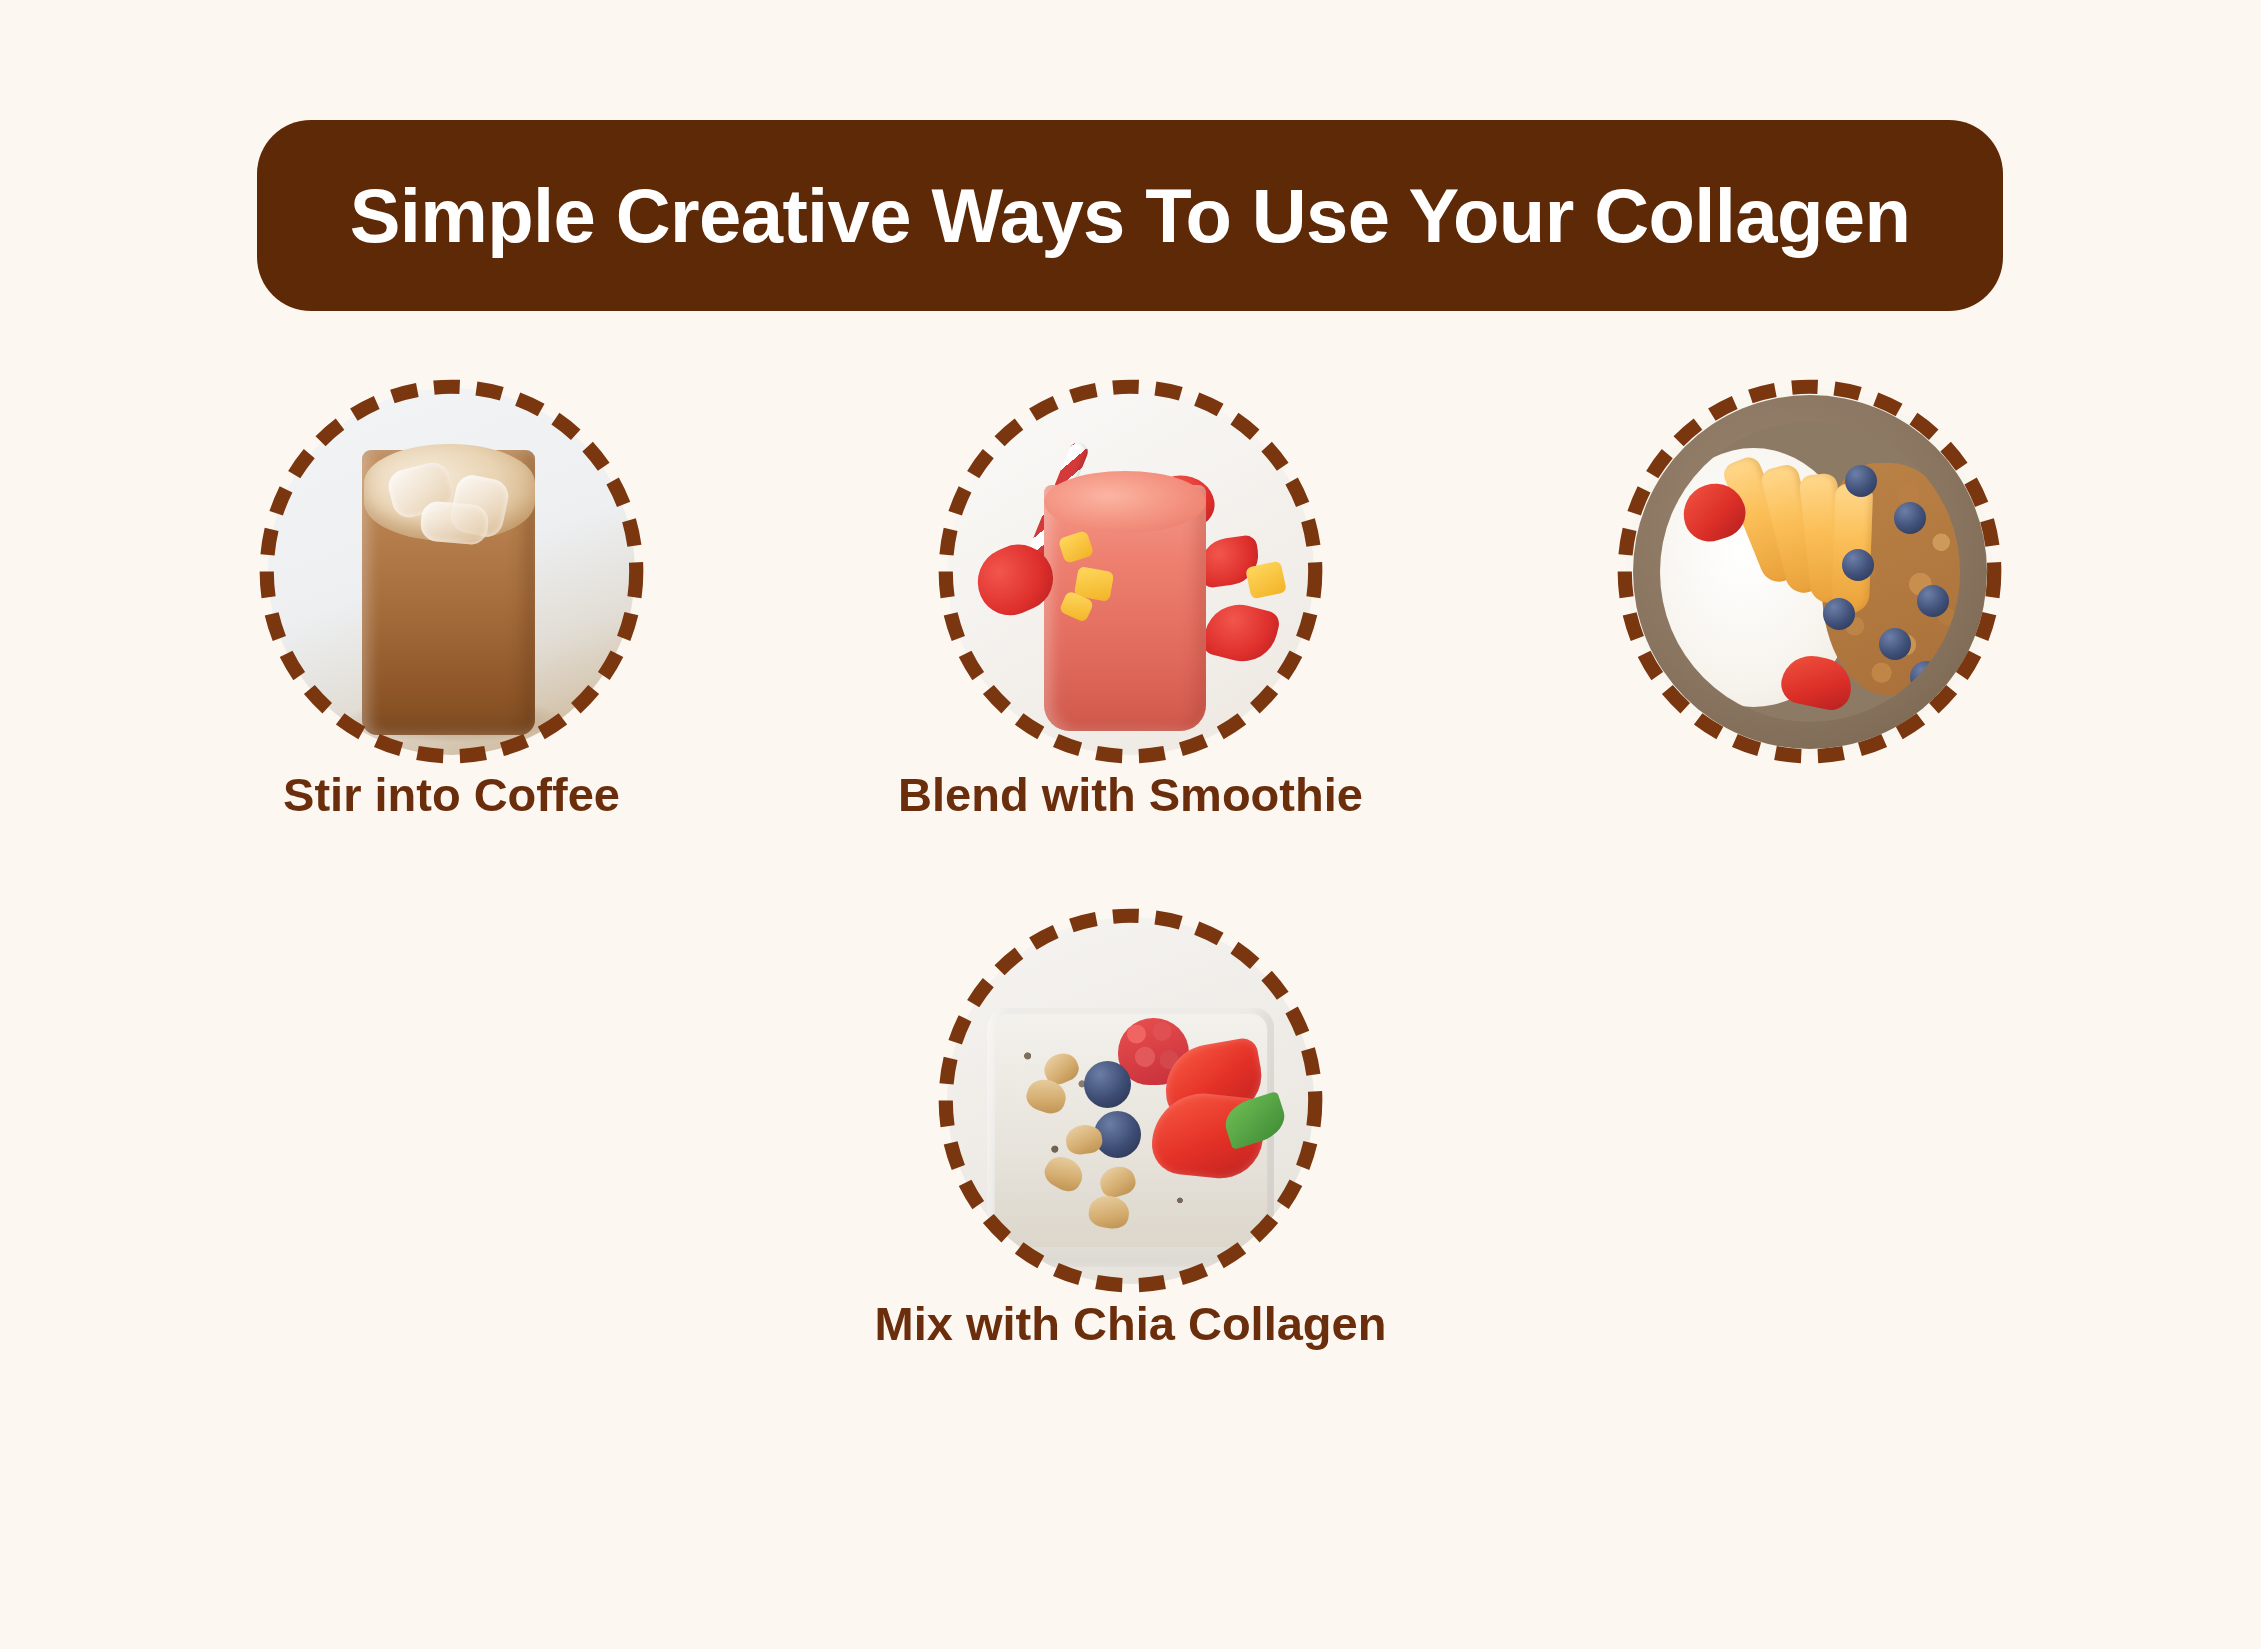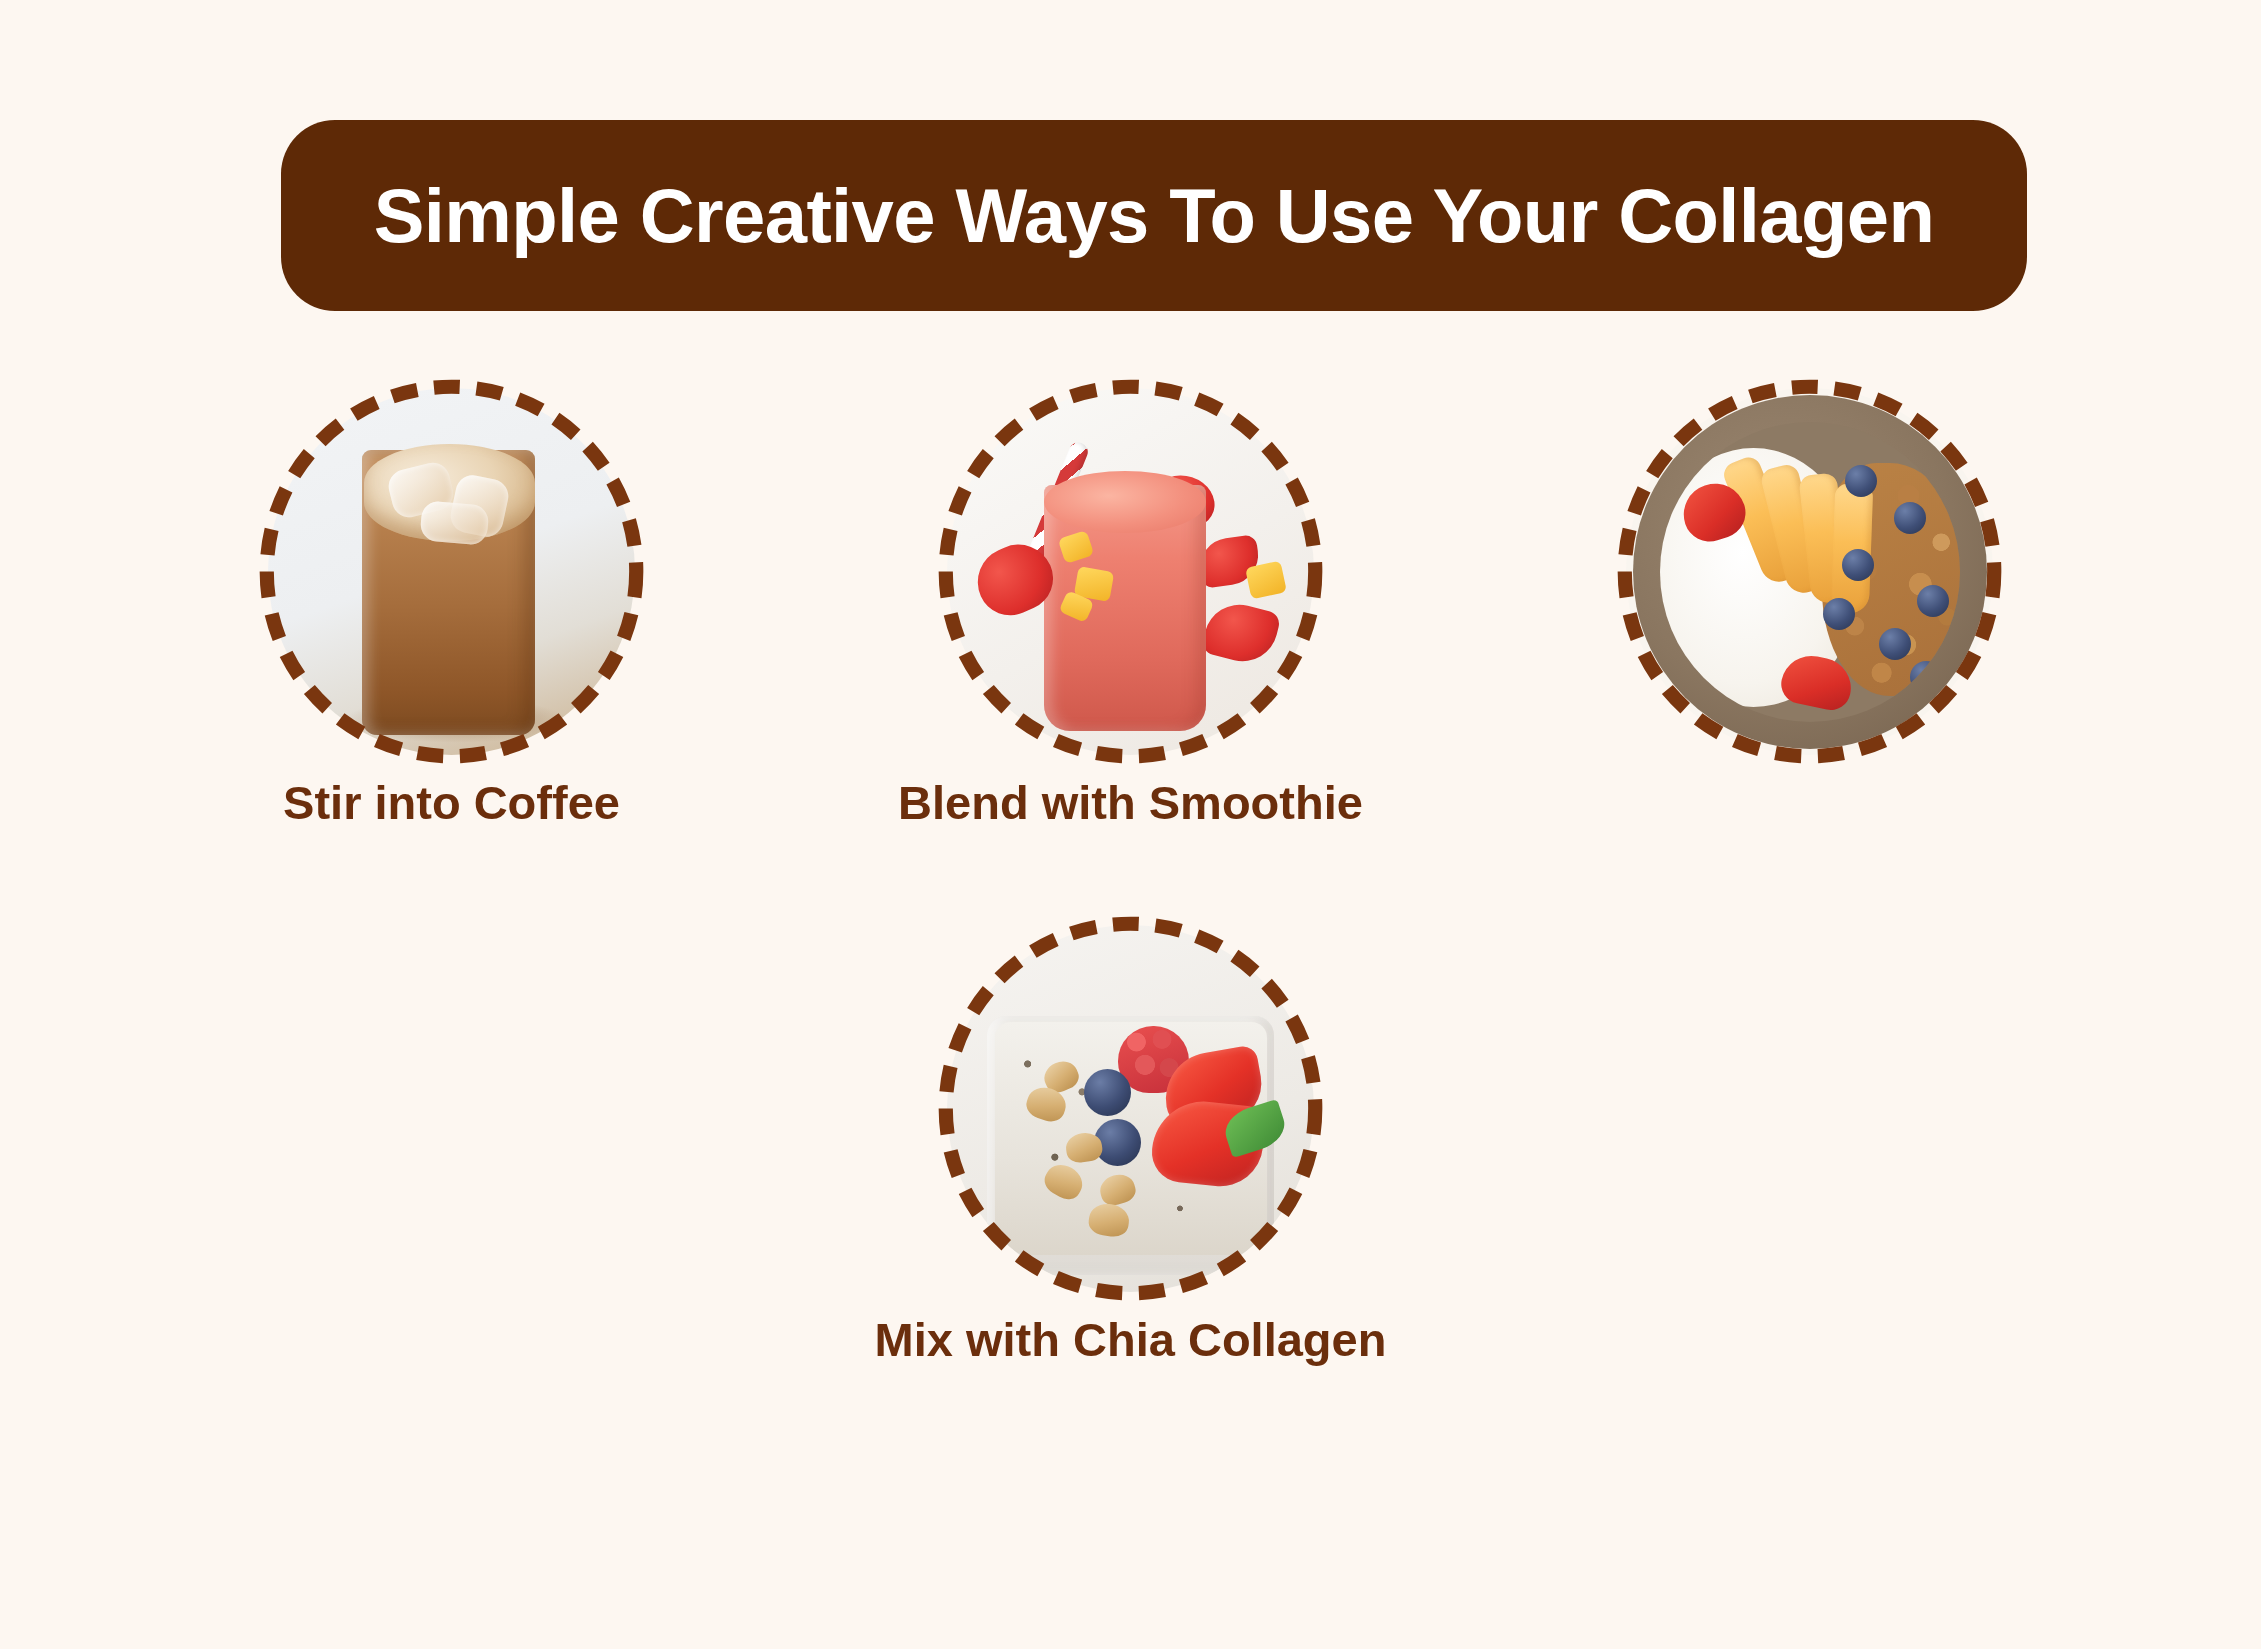--- a/index.html
+++ b/index.html
@@ -22,21 +22,20 @@
     left: 257px;
     top: 120px;
     width: 1746px;
     height: 191px;
     background: #5E2906;
     border-radius: 54px;
     display: flex;
     align-items: center;
     justify-content: center;
     box-sizing: border-box;
-    margin-left: 24px;
   }
   .banner-title {
     color: #FFFFFF;
     font-size: 76px;
     font-weight: 700;
     letter-spacing: -0.6px;
     line-height: 1;
     text-align: center;
     white-space: nowrap;
     font-family: "Liberation Sans", sans-serif;
@@ -91,21 +90,21 @@
   .dash-ring circle {
     fill: none;
     stroke: #7A360F;
     stroke-width: 22;
     stroke-dasharray: 40 26;
     stroke-linecap: butt;
   }
 
   
   .caption {
-    margin-top: 23px;
+    margin-top: 15px;
     color: #6B2E0C;
     font-size: 47px;
     font-weight: 700;
     line-height: 1.05;
     text-align: center;
     white-space: nowrap;
     font-family: "Liberation Sans", sans-serif;
   }
 
   

